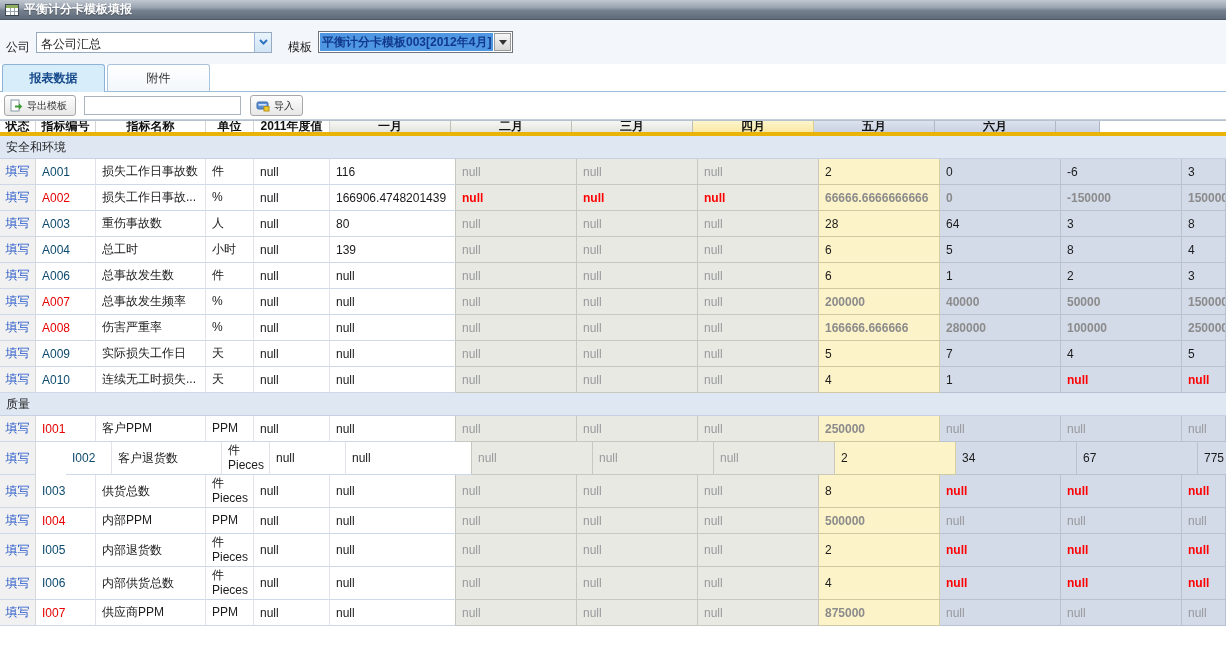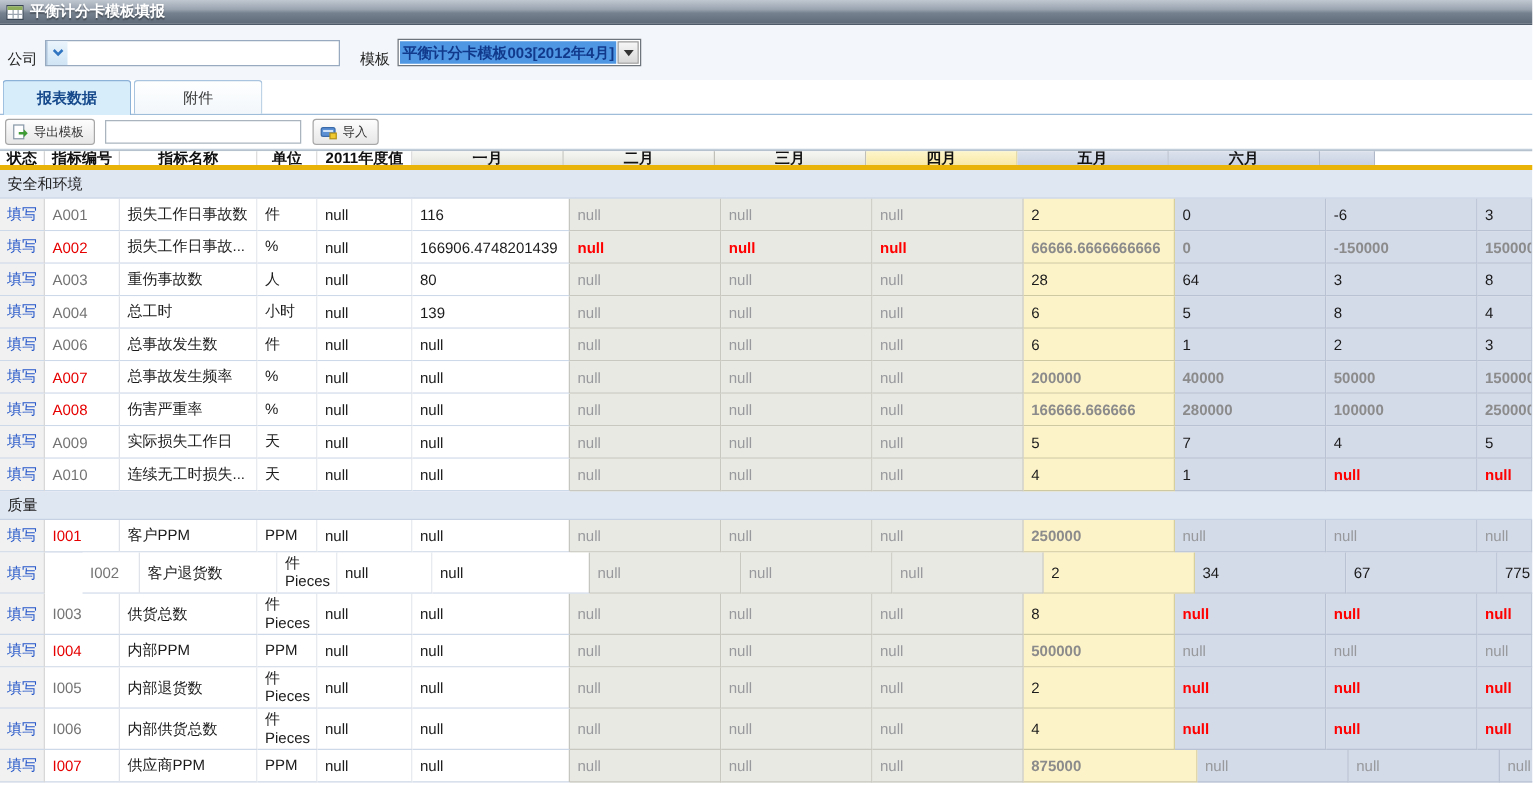--- a/index.html
+++ b/index.html
@@ -61,21 +61,21 @@
   .c-left { background:#fff; border-right:1px solid #e0e4ea; border-bottom:1px solid #cdd8e8; color:#1b1b1b; }
   .c-status { background:#f1f1f1; border-right:1px solid #d8d8d8; justify-content:center; padding-left:0; }
   .c-lastleft { border-right:1px solid #c6c6c0; }
   .m-gray   { background:#e9e9e4; border-right:1px solid #c8c8c0; border-bottom:1px solid #c8c8c0; }
   .m-yellow { background:#fdf3c9; border-right:1px solid #d8cf9e; border-bottom:1px solid #cfc9a2; }
   .m-blue   { background:#d3dae8; border-right:1px solid #b9c2d2; border-bottom:1px solid #b9c2d2; }
   .t-g { color:#97999c; }
   .t-k { color:#1b1b1b; }
   .t-G { color:#8b8b8b; font-weight:bold; }
   .t-r { color:#ff0000; font-weight:bold; }
-  .code-navy { color:#737373; }
+  .code-navy { color:#0c4a6e; }
   .code-red  { color:#e60000; }
   .fill-link { color:#2456c8; cursor:pointer; }
   .unit-cell { white-space:pre-line; line-height:1.25; }
 </style>
 </head>
 <body>
 
 <div class="titlebar">
   <svg class="ticon" viewBox="0 0 14 12">
     <rect x="0.5" y="0.5" width="13" height="11" fill="#fff" stroke="#3a4654"></rect>
@@ -83,20 +83,21 @@
     <line x1="1" y1="7.5" x2="13" y2="7.5" stroke="#9aa4ae"></line>
     <line x1="5.5" y1="4" x2="5.5" y2="11" stroke="#9aa4ae"></line>
     <line x1="9.5" y1="4" x2="9.5" y2="11" stroke="#9aa4ae"></line>
   </svg>
   <span class="ttext">平衡计分卡模板填报</span>
 </div>
 
 <div class="toolbar">
   <span class="tb-label">公司</span>
   <div class="combo">
+    <span class="combo-text">各公司汇总</span>
     <span class="combo-trigger">
       <svg width="11" height="8" viewBox="0 0 11 8">
           <polyline points="2,2 5.5,5.5 9,2" fill="none" stroke="#2f74c0" stroke-width="2"></polyline>
         </svg>
     </span>
   </div>
   <span class="tb-label">模板</span>
   <div class="tpl-select">
     <span class="tpl-sel-text">平衡计分卡模板003[2012年4月]</span>
     <span class="tpl-arrow">
@@ -419,19 +420,19 @@
           <span class="fill-link">填写</span>
         </div>
         <div class="cell c-left code-red" style="width: 60px;">I007</div>
         <div class="cell c-left" style="width: 110px;">供应商PPM</div>
         <div class="cell c-left unit-cell" style="width: 48px;">PPM</div>
         <div class="cell c-left" style="width: 76px;">null</div>
         <div class="cell c-left c-lastleft" style="width: 126px;">null</div>
         <div class="cell m-gray t-g" style="width: 121px;">null</div>
         <div class="cell m-gray t-g" style="width: 121px;">null</div>
         <div class="cell m-gray t-g" style="width: 121px;">null</div>
-        <div class="cell m-yellow t-G" style="width: 139px;">875000</div>
+        <div class="cell m-yellow t-G" style="width: 121px;">875000</div>
         <div class="cell m-blue t-g" style="width: 121px;">null</div>
         <div class="cell m-blue t-g" style="width: 121px;">null</div>
         <div class="cell m-blue t-g" style="width: 44px;">null</div>
       </div>
     </div>
 </div>
 
 </body></html>

